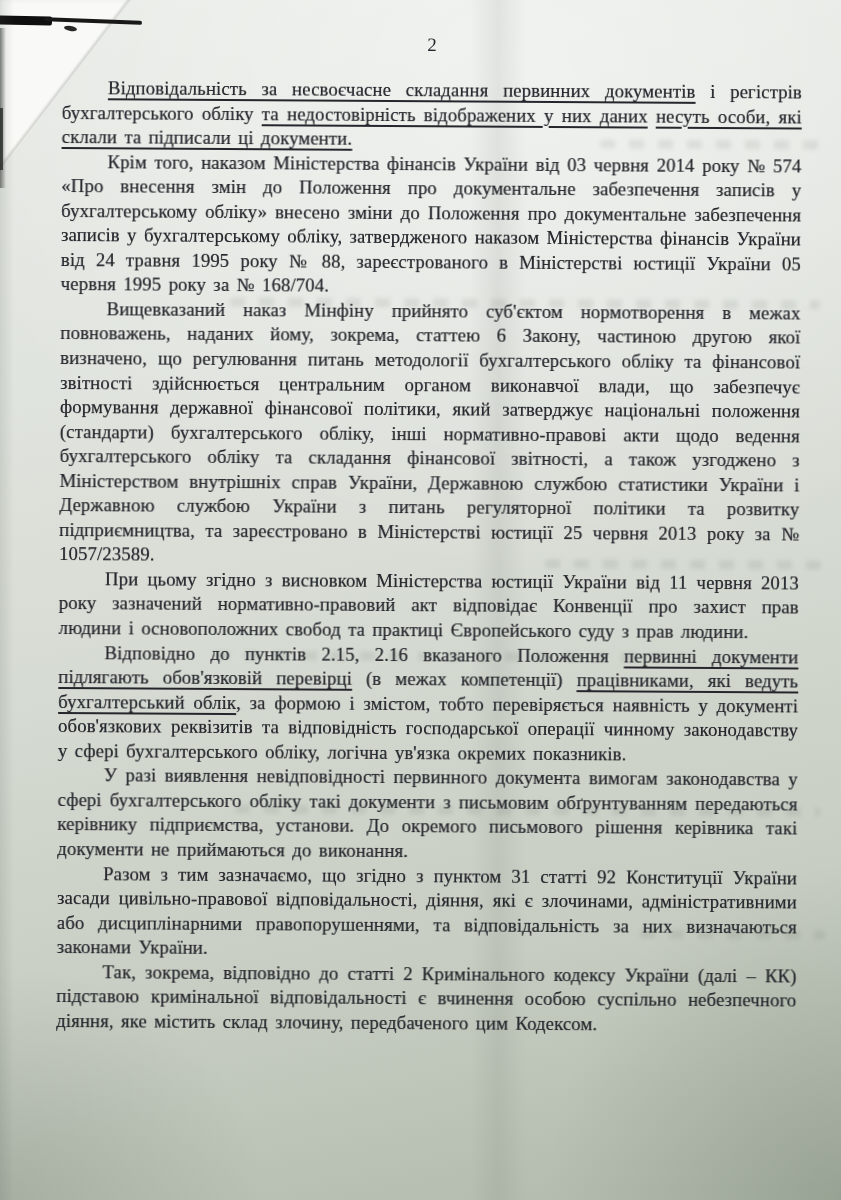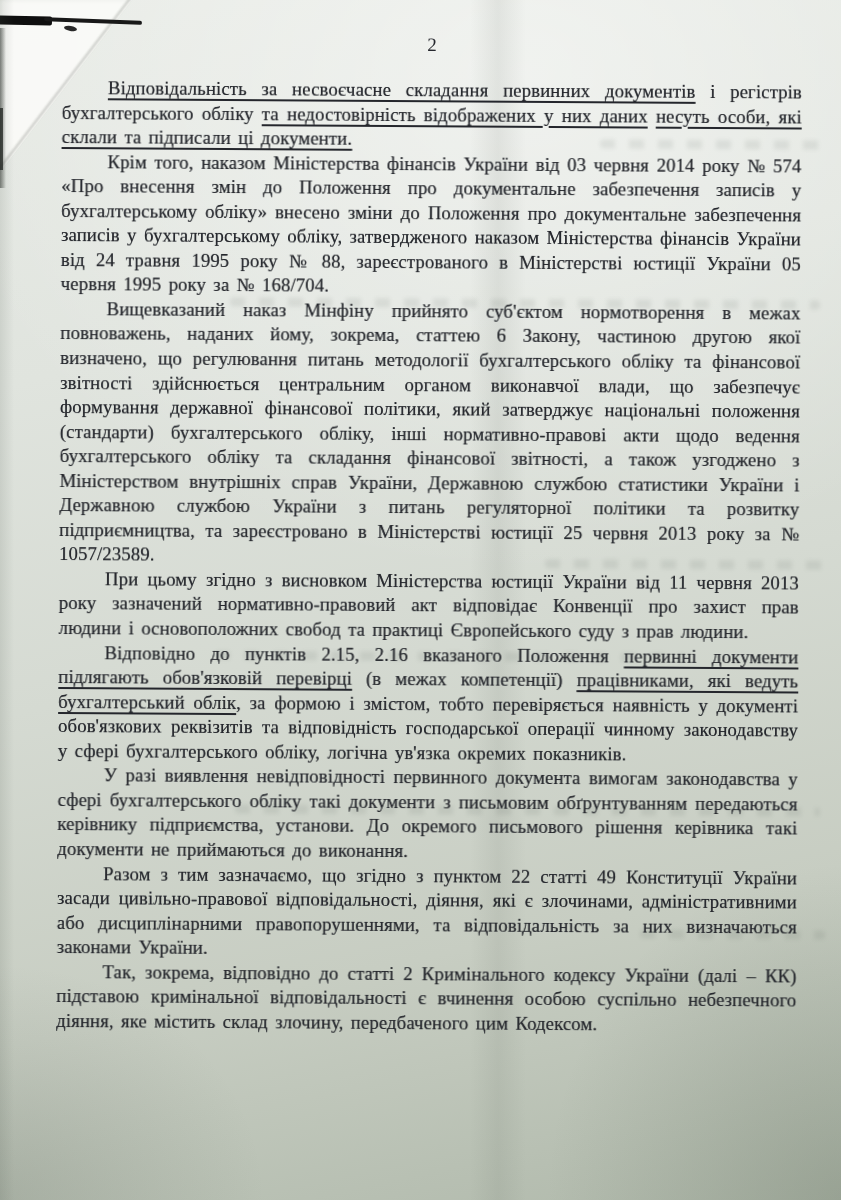--- a/index.html
+++ b/index.html
@@ -142,17 +142,17 @@
 
   <div class="page-number">2</div>
 
   <div class="doc-body">
       <p><span class="u">Відповідальність за несвоєчасне складання первинних документів</span><span> і регістрів бухгалтерського обліку </span><span class="u">та недостовірність відображених у них даних</span><span> </span><span class="u">несуть особи, які склали та підписали ці документи.</span></p>
       <p><span>Крім того, наказом Міністерства фінансів України від 03 червня 2014 року № 574 «Про внесення змін до Положення про документальне забезпечення записів у бухгалтерському обліку» внесено зміни до Положення про документальне забезпечення записів у бухгалтерському обліку, затвердженого наказом Міністерства фінансів України від 24 травня 1995 року № 88, зареєстрованого в Міністерстві юстиції України 05 червня 1995 року за № 168/704.</span></p>
       <p><span>Вищевказаний наказ Мінфіну прийнято суб'єктом нормотворення в межах повноважень, наданих йому, зокрема, статтею 6 Закону, частиною другою якої визначено, що регулювання питань методології бухгалтерського обліку та фінансової звітності здійснюється центральним органом виконавчої влади, що забезпечує формування державної фінансової політики, який затверджує національні положення (стандарти) бухгалтерського обліку, інші нормативно-правові акти щодо ведення бухгалтерського обліку та складання фінансової звітності, а також узгоджено з Міністерством внутрішніх справ України, Державною службою статистики України і Державною службою України з питань регуляторної політики та розвитку підприємництва, та зареєстровано в Міністерстві юстиції 25 червня 2013 року за № 1057/23589.</span></p>
       <p><span>При цьому згідно з висновком Міністерства юстиції України від 11 червня 2013 року зазначений нормативно-правовий акт відповідає Конвенції про захист прав людини і основоположних свобод та практиці Європейського суду з прав людини.</span></p>
       <p><span>Відповідно до пунктів 2.15, 2.16 вказаного Положення </span><span class="u">первинні документи підлягають обов'язковій перевірці</span><span> (в межах компетенції) </span><span class="u">працівниками, які ведуть бухгалтерський облік</span><span>, за формою і змістом, тобто перевіряється наявність у документі обов'язкових реквізитів та відповідність господарської операції чинному законодавству у сфері бухгалтерського обліку, логічна ув'язка окремих показників.</span></p>
       <p><span>У разі виявлення невідповідності первинного документа вимогам законодавства у сфері бухгалтерського обліку такі документи з письмовим обґрунтуванням передаються керівнику підприємства, установи. До окремого письмового рішення керівника такі документи не приймаються до виконання.</span></p>
-      <p><span>Разом з тим зазначаємо, що згідно з пунктом 22 статті 49 Конституції України засади цивільно-правової відповідальності, діяння, які є злочинами, адміністративними або дисциплінарними правопорушеннями, та відповідальність за них визначаються законами України.</span></p>
+      <p><span>Разом з тим зазначаємо, що згідно з пунктом 31 статті 92 Конституції України засади цивільно-правової відповідальності, діяння, які є злочинами, адміністративними або дисциплінарними правопорушеннями, та відповідальність за них визначаються законами України.</span></p>
       <p><span>Так, зокрема, відповідно до статті 2 Кримінального кодексу України (далі – КК) підставою кримінальної відповідальності є вчинення особою суспільно небезпечного діяння, яке містить склад злочину, передбаченого цим Кодексом.</span></p>
     </div>
 
 </div>
 
 </body></html>

